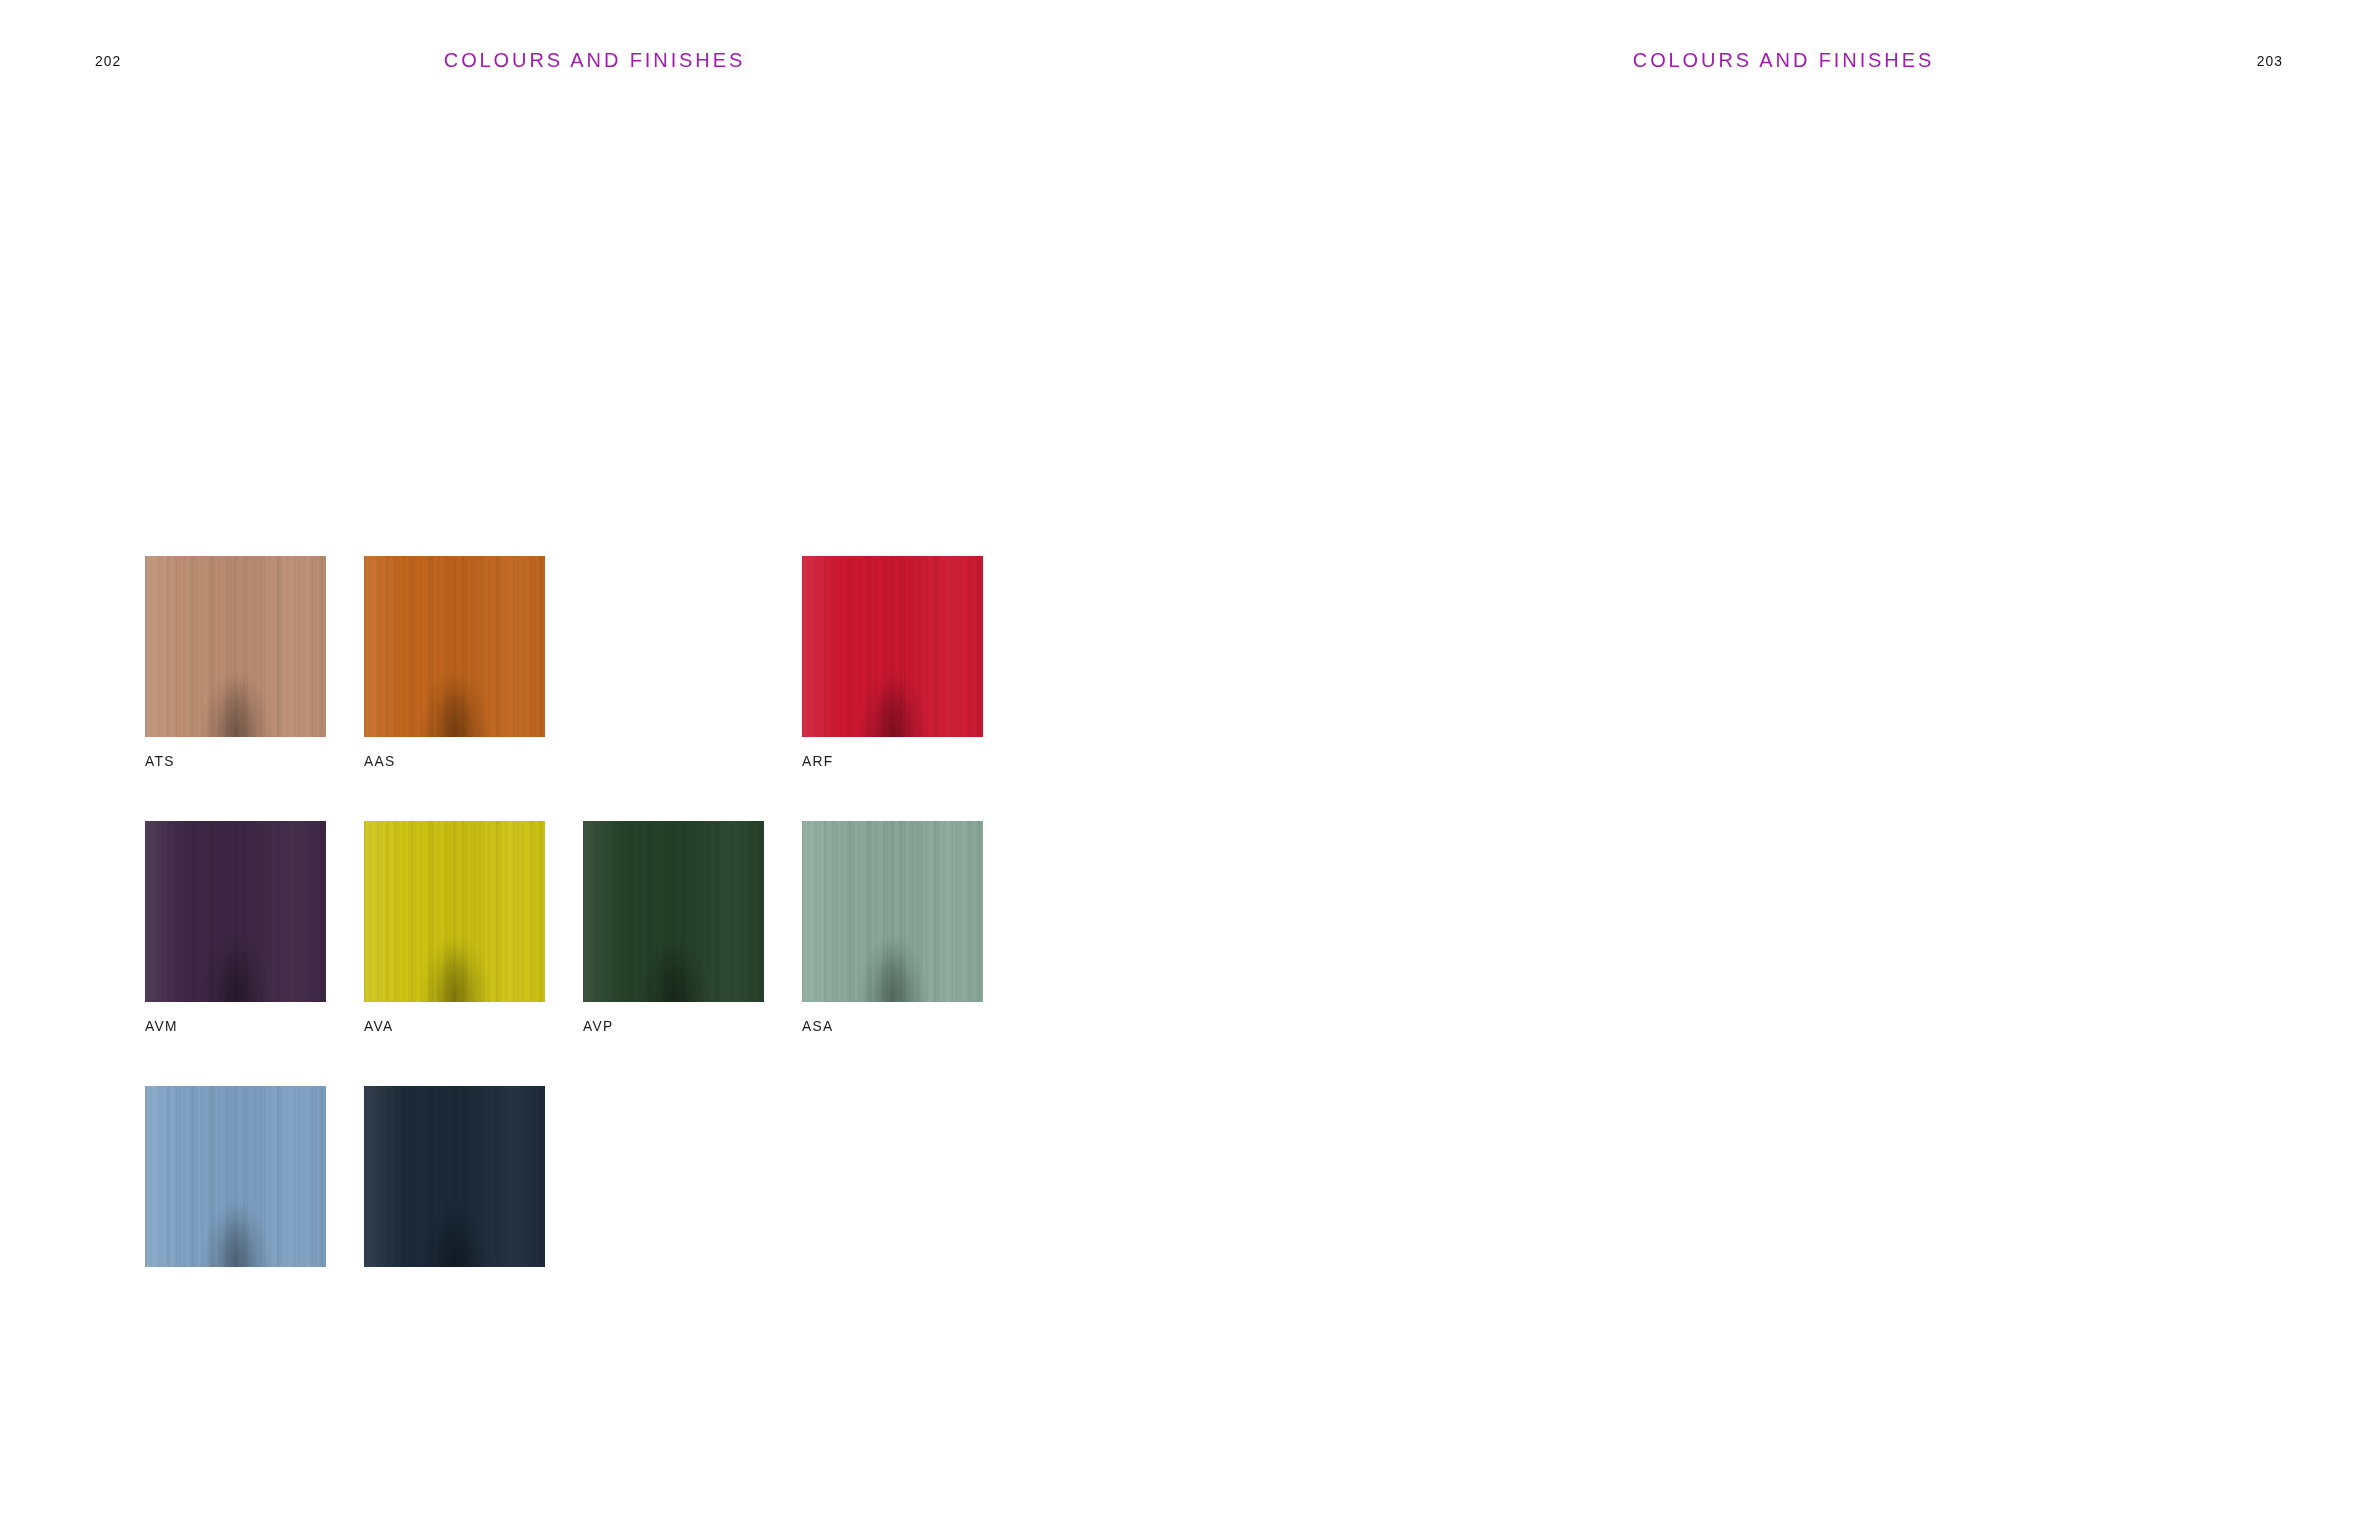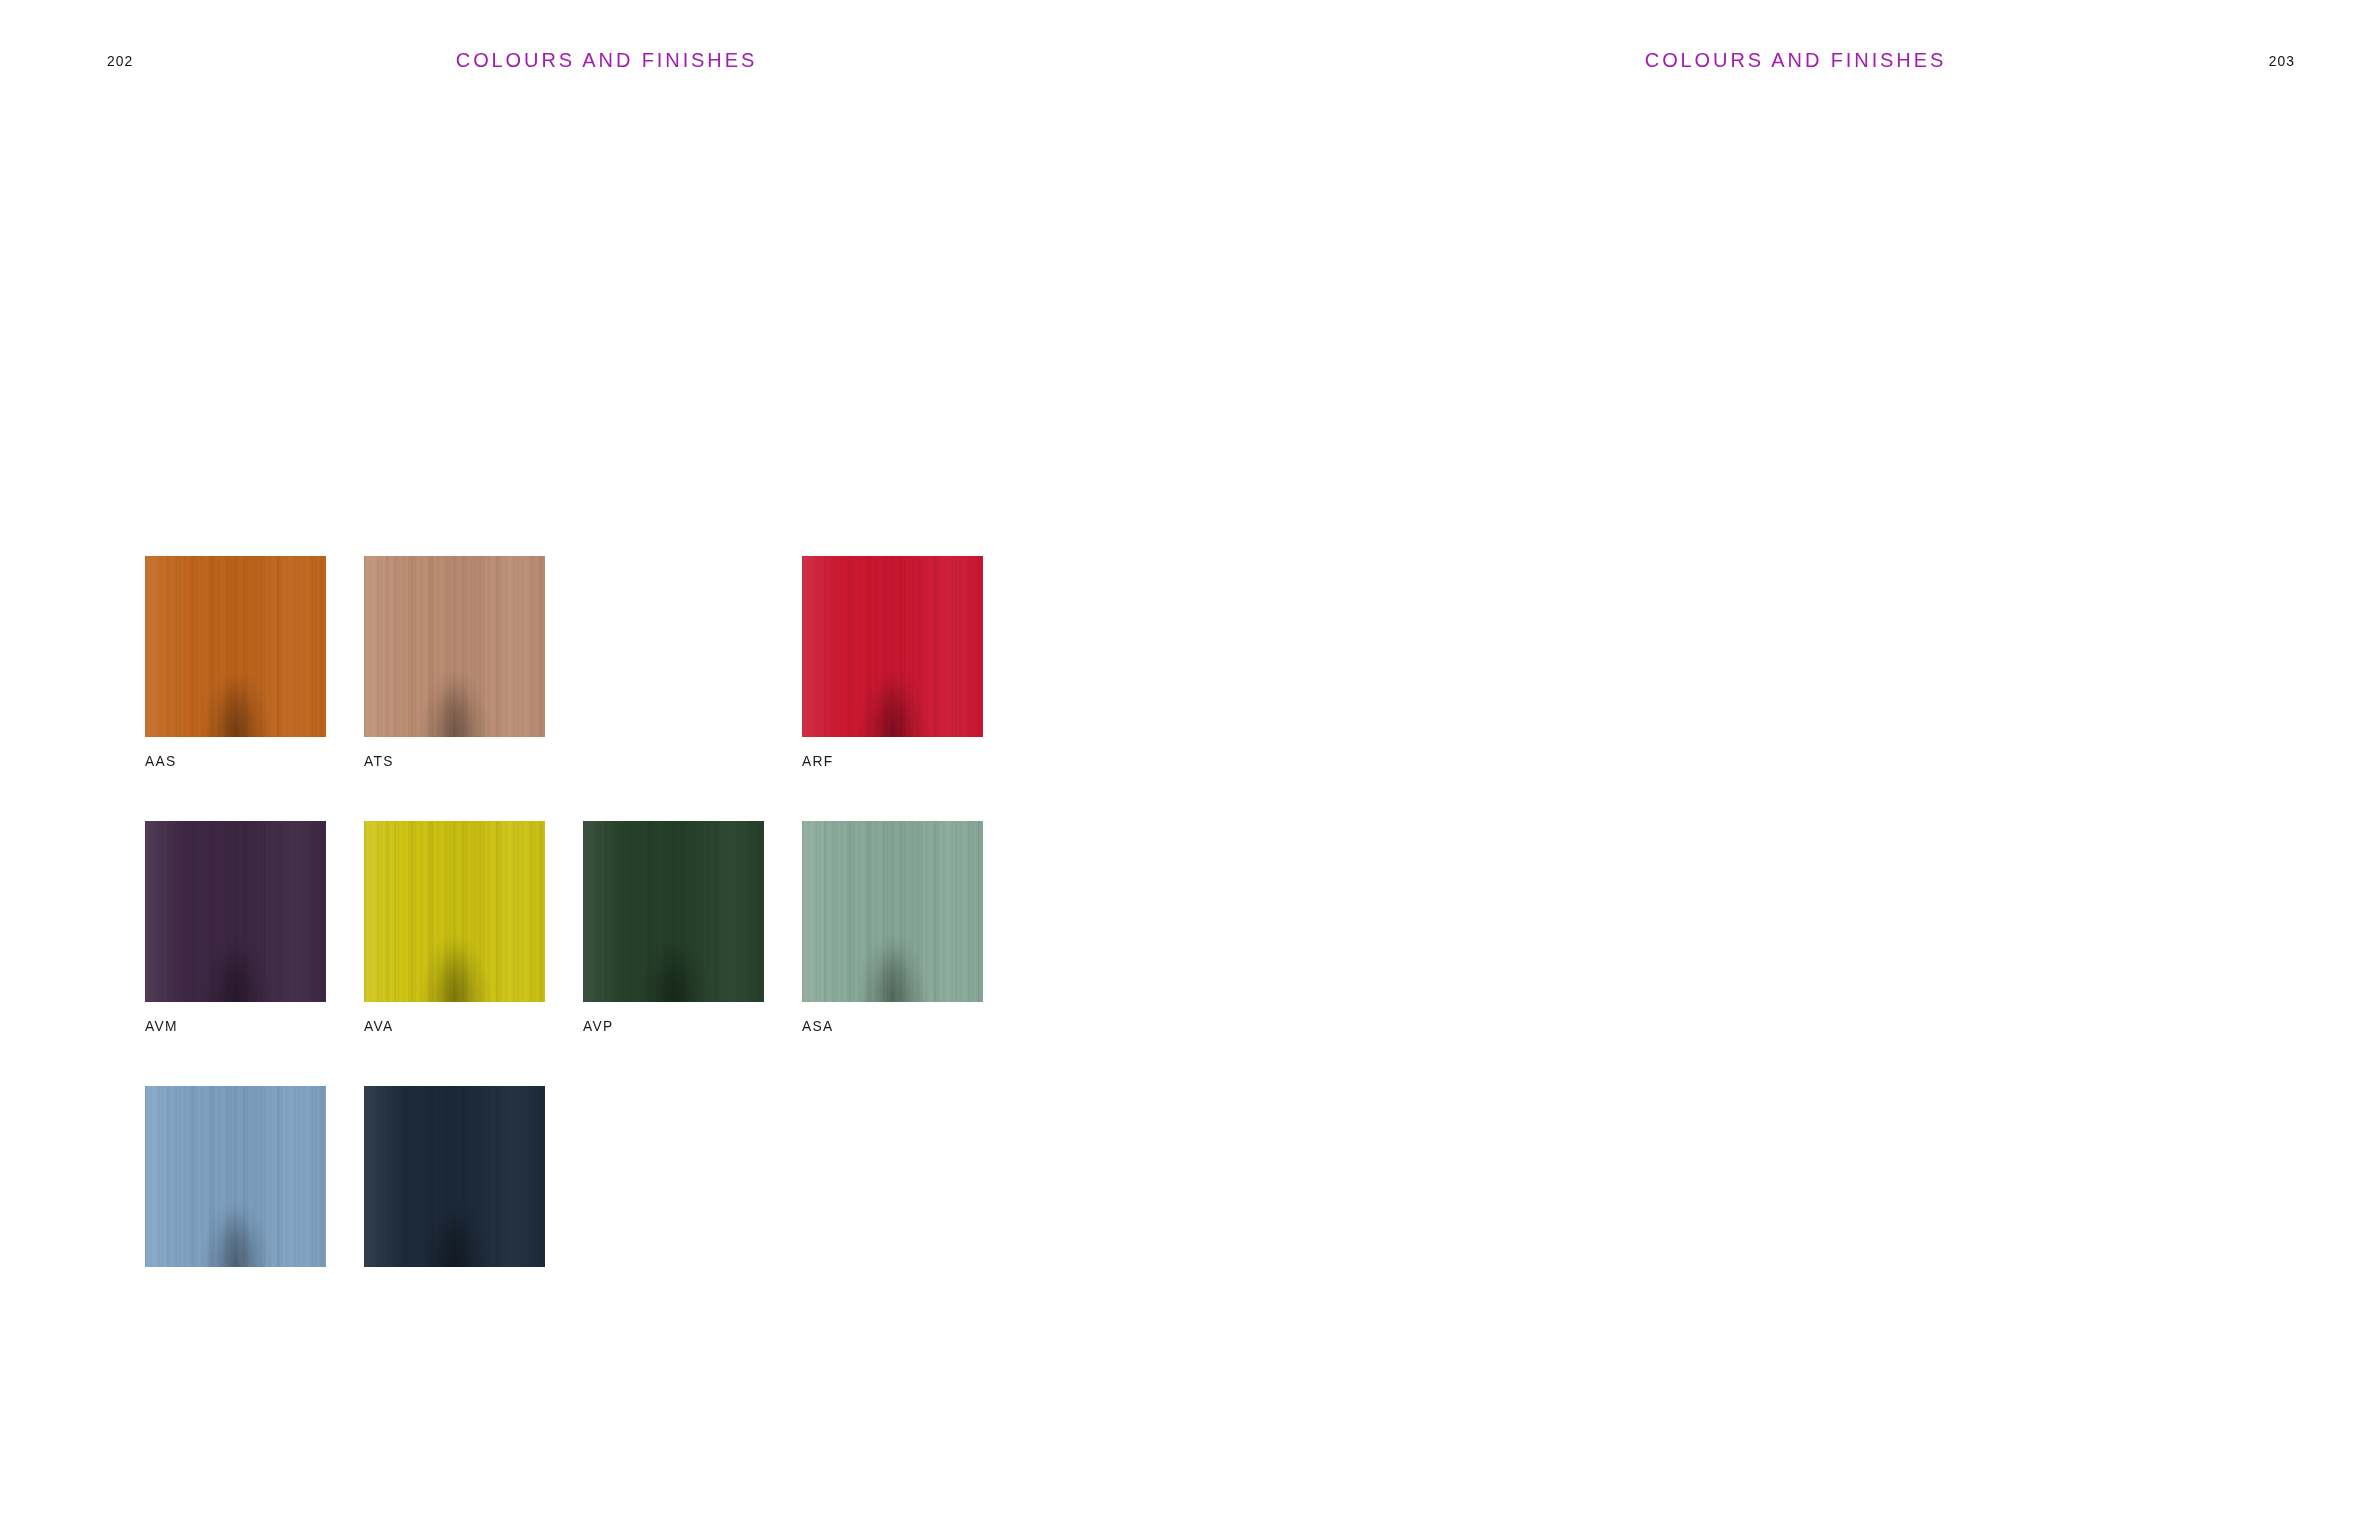--- a/index.html
+++ b/index.html
@@ -26,21 +26,21 @@
     position: relative;
     width: 1189px;
     height: 1536px;
     box-sizing: border-box;
   }
 
   
   .runhead {
     position: absolute;
     top: 49px;
-    left: 12px;
+    left: 0;
     width: 100%;
     height: 25px;
   }
   .runhead-title {
     position: absolute;
     top: 0;
     width: 100%;
     text-align: center;
     font-size: 20px;
     letter-spacing: 2.9px;
@@ -145,30 +145,30 @@
 <div class="spread">
 
   <div class="page">
     <div class="runhead">
       <div class="folio folio-left">202</div>
       <div class="runhead-title">COLOURS AND FINISHES</div>
     </div>
 
     <div class="grid grid-left">
         <div class="swatch-cell">
+          <div class="chip wood" style="background: rgb(189, 143, 116);">
+            <div class="sheen"></div>
+          </div>
+          <div class="chip-label">ATS</div>
+        </div>
+        <div class="swatch-cell">
           <div class="chip wood" style="background: rgb(194, 102, 28);">
             <div class="sheen"></div>
           </div>
           <div class="chip-label">AAS</div>
-        </div>
-        <div class="swatch-cell">
-          <div class="chip wood" style="background: rgb(189, 143, 116);">
-            <div class="sheen"></div>
-          </div>
-          <div class="chip-label">ATS</div>
         </div>
         <div class="swatch-cell"></div>
         <div class="swatch-cell">
           <div class="chip wood" style="background: rgb(207, 23, 49);">
             <div class="sheen"></div>
           </div>
           <div class="chip-label">ARF</div>
         </div>
         <div class="swatch-cell">
           <div class="chip wood" style="background: rgb(62, 39, 69);">

